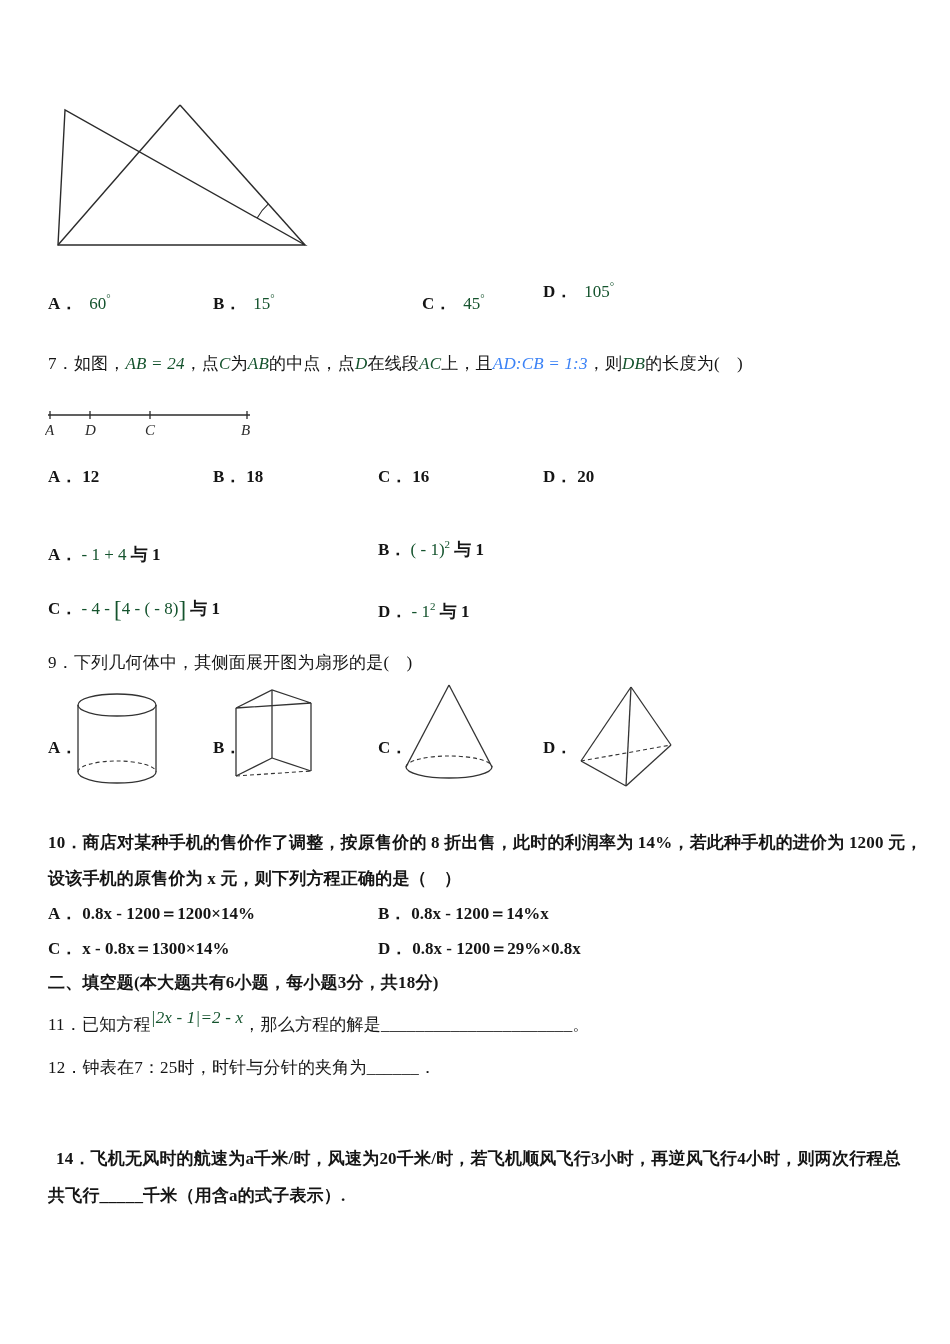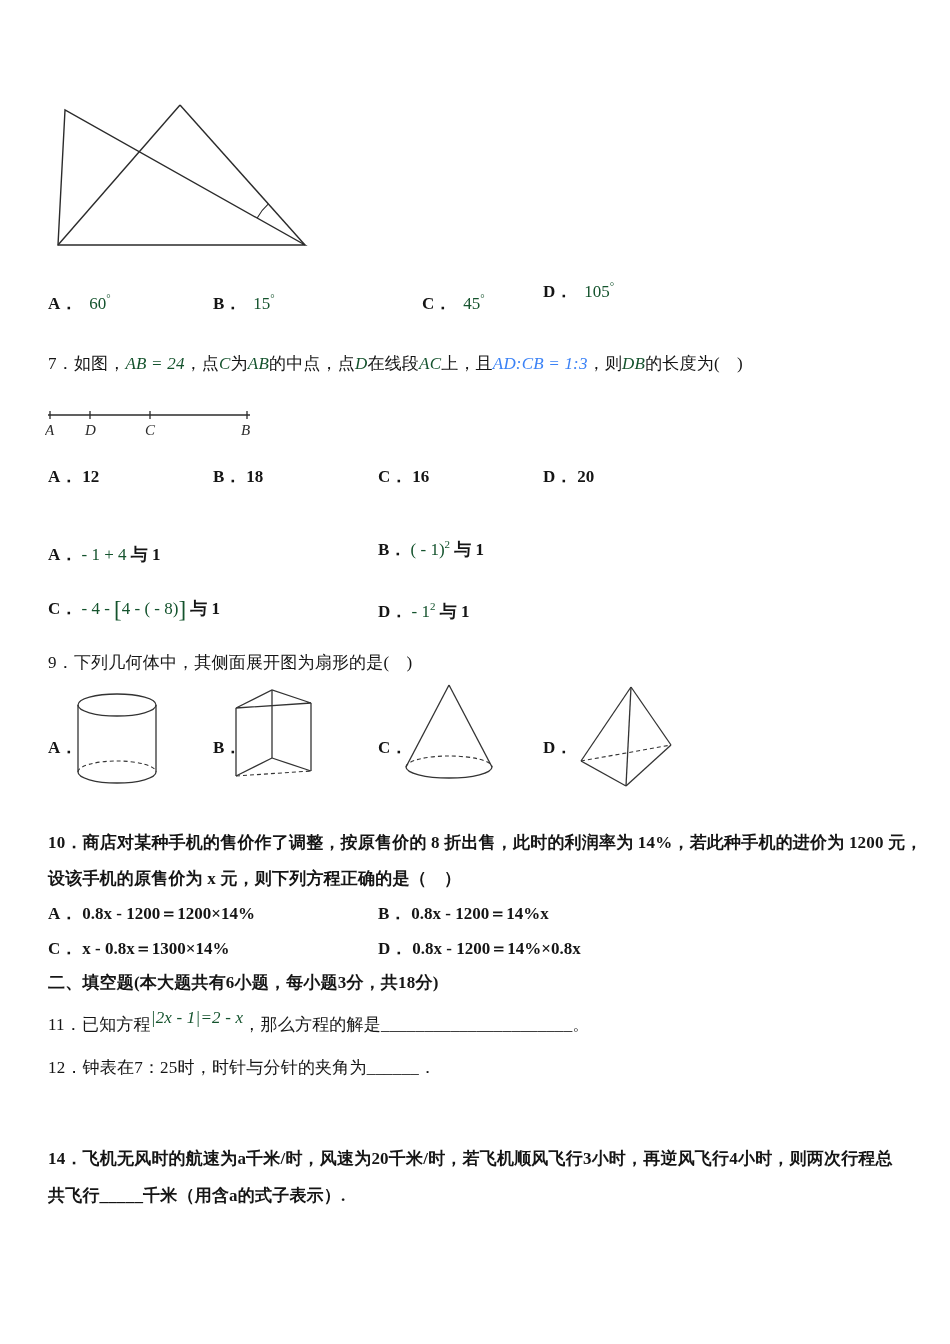--- a/index.html
+++ b/index.html
@@ -173,32 +173,32 @@
   <span class="abs" style="left:48px; top:902px;">
     <span class="opt-label">A．</span><span class="opt-val">0.8x - 1200＝1200×14%</span>
   </span>
   <span class="abs" style="left:378px; top:902px;">
     <span class="opt-label">B．</span><span class="opt-val">0.8x - 1200＝14%x</span>
   </span>
   <span class="abs" style="left:48px; top:937px;">
     <span class="opt-label">C．</span><span class="opt-val">x - 0.8x＝1300×14%</span>
   </span>
   <span class="abs" style="left:378px; top:937px;">
-    <span class="opt-label">D．</span><span class="opt-val">0.8x - 1200＝14%×0.8x</span>
+    <span class="opt-label">D．</span><span class="opt-val">0.8x - 1200＝29%×0.8x</span>
   </span>
 
   <div class="abs qline bold" style="left:48px; top:971px;">二、填空题(本大题共有6小题，每小题3分，共18分)</div>
 
   <div class="abs qline" style="left:48px; top:1008px;">
     <span>11．已知方程</span><span class="math mi raised">|2x - 1|=2 - x</span><span>，那么方程的解是</span><span class="blank">______________________</span><span>。</span>
   </div>
 
   <div class="abs qline" style="left:48px; top:1056px;">
     <span>12．钟表在7：25时，时针与分针的夹角为</span><span class="blank">______</span><span>．</span>
   </div>
 
 
-  <div class="abs qline bold" style="left:48px; top:1147px;">14．飞机无风时的航速为a千米/时，风速为20千米/时，若飞机顺风飞行3小时，再逆风飞行4小时，则两次行程总</div>
+  <div class="abs qline bold" style="left:56px; top:1147px;">14．飞机无风时的航速为a千米/时，风速为20千米/时，若飞机顺风飞行3小时，再逆风飞行4小时，则两次行程总</div>
   <div class="abs qline bold" style="left:48px; top:1184px;">
     <span>共飞行</span><span class="blank">_____</span><span>千米（用含a的式子表示）.</span>
   </div>
 
 </div>
 
 </body></html>

